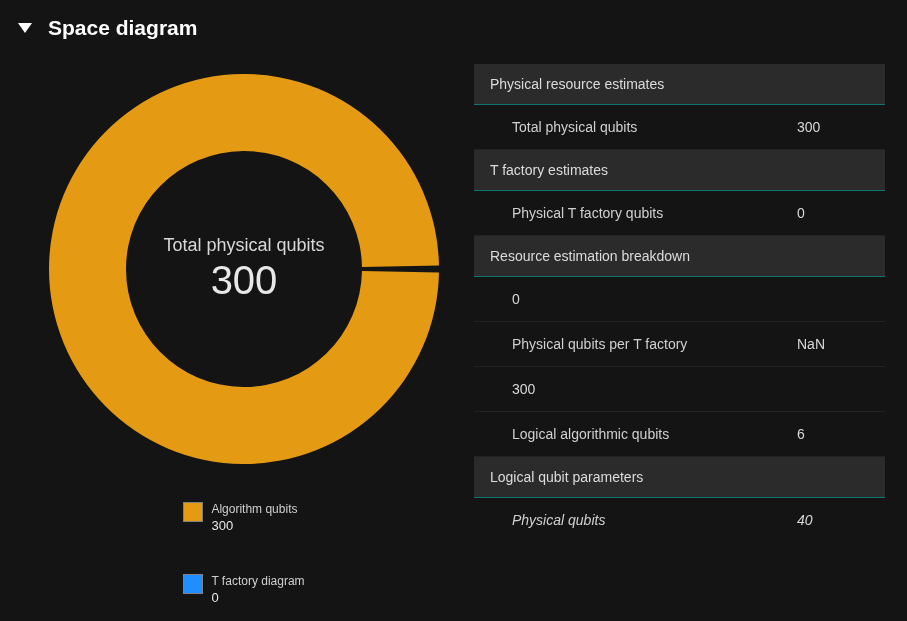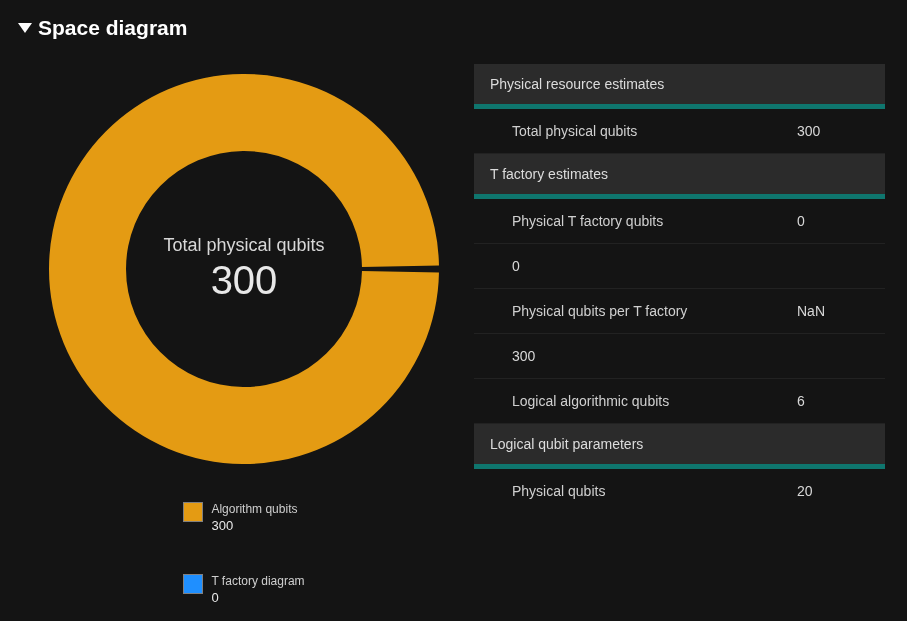--- a/index.html
+++ b/index.html
@@ -12,21 +12,21 @@
       color: #e0e0e0;
       font-family: "Segoe UI", Arial, sans-serif;
       width: 907px;
       height: 621px;
       overflow: hidden;
     }
     .header {
       display: flex;
       align-items: center;
       padding: 16px 18px 10px 18px;
-      gap: 6px;
+      gap: 16px;
     }
     .header-caret {
       width: 0;
       height: 0;
       border-left: 7px solid transparent;
       border-right: 7px solid transparent;
       border-top: 10px solid #ffffff;
     }
     .header-title {
       color: #ffffff;
@@ -107,32 +107,33 @@
       flex: 1;
       padding-top: 14px;
       padding-right: 8px;
     }
     .section-header {
       background: #2b2b2b;
       padding: 12px 16px;
       font-size: 14px;
       color: #dcdcdc;
       font-weight: 400;
-      border-bottom: 5px solid #0f766e;
+      border-bottom: 1px solid #0f766e;
     }
     .row {
       display: flex;
       flex-direction: row;
       align-items: center;
       padding: 14px 16px 14px 38px;
       border-bottom: 1px solid #222;
       font-size: 14px;
     }
     .row:last-child {
       border-bottom: none;
+      font-style: italic;
     }
     .row-label {
       flex: 1;
       color: #d0d0d0;
     }
     .row-value {
       width: 72px;
       color: #d8d8d8;
     }
   </style>
@@ -179,34 +180,35 @@
       <div class="section-header">Physical resource estimates</div>
       <div class="row">
         <div class="row-label">Total physical qubits</div>
         <div class="row-value">300</div>
       </div>
       <div class="section-header">T factory estimates</div>
       <div class="row">
         <div class="row-label">Physical T factory qubits</div>
         <div class="row-value">0</div>
       </div>
+      <div class="section-header">Resource estimation breakdown</div>
       <div class="row">
         <div class="row-value">0</div>
       </div>
       <div class="row">
         <div class="row-label">Physical qubits per T factory</div>
         <div class="row-value">NaN</div>
       </div>
       <div class="row">
         <div class="row-value">300</div>
       </div>
       <div class="row">
         <div class="row-label">Logical algorithmic qubits</div>
         <div class="row-value">6</div>
       </div>
       <div class="section-header">Logical qubit parameters</div>
       <div class="row">
         <div class="row-label">Physical qubits</div>
-        <div class="row-value">20</div>
+        <div class="row-value">40</div>
       </div>
     </div>
 
 </div>
 
 </body></html>

